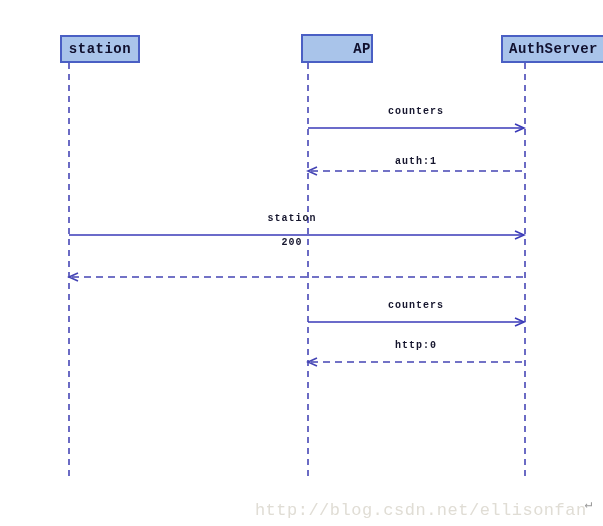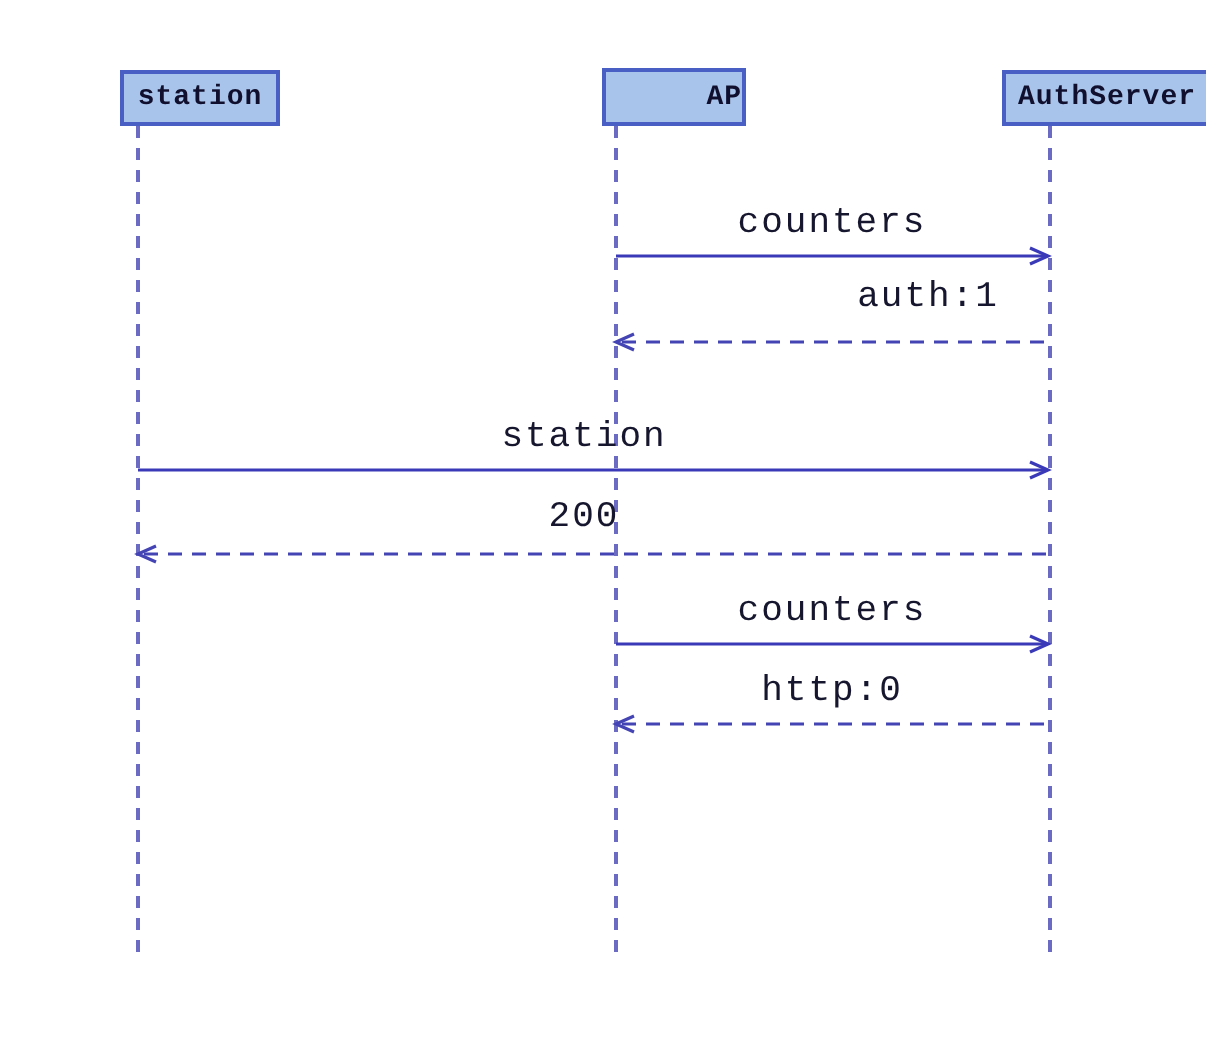--- a/index.html
+++ b/index.html
@@ -66,22 +66,22 @@
     font-weight: bold;
     font-size: 14px;
     letter-spacing: 0.5px;
     color: var(--actor-text);
     margin-left: 28px;
   }
   .msg-label {
     position: absolute;
     transform: translateX(-50%);
     white-space: nowrap;
-    font-weight: normal;
-    font-size: 18px;
+    font-weight: bold;
+    font-size: 10px;
     letter-spacing: 1px;
     color: var(--label-text);
     line-height: 16px;
   }
   .watermark {
     position: absolute;
     right: 10px;
     bottom: 6px;
     font-size: 17px;
     letter-spacing: 0.5px;
@@ -141,20 +141,23 @@
     <span>station</span>
   </div>
   <div class="actor" style="left:273px; top:34px; width:72px; height:29px;justify-content:flex-end;">
     <span>AP</span>
   </div>
   <div class="actor" style="left:473px; top:35px; width:105px; height:28px;">
     <span>AuthServer</span>
   </div>
 
   <div class="msg-label" style="left:416px; top:104px;">counters</div>
-  <div class="msg-label" style="left:416px; top:141px;margin-left:48px;">auth:1</div>
+  <div class="msg-label" style="left:416px; top:154px;">auth:1</div>
   <div class="msg-label" style="left:292px; top:211px;">station</div>
-  <div class="msg-label" style="left:292px; top:251px;text-align:right;">200</div>
+  <div class="msg-label" style="left:292px; top:235px;text-align:right;">200</div>
   <div class="msg-label" style="left:416px; top:298px;">counters</div>
   <div class="msg-label" style="left:416px; top:338px;">http:0</div>
 
+  <div class="watermark">
+    <span>http://blog.csdn.net/ellisonfan</span><span class="ret">↵</span>
+  </div>
 
 </div>
 
 </body></html>

